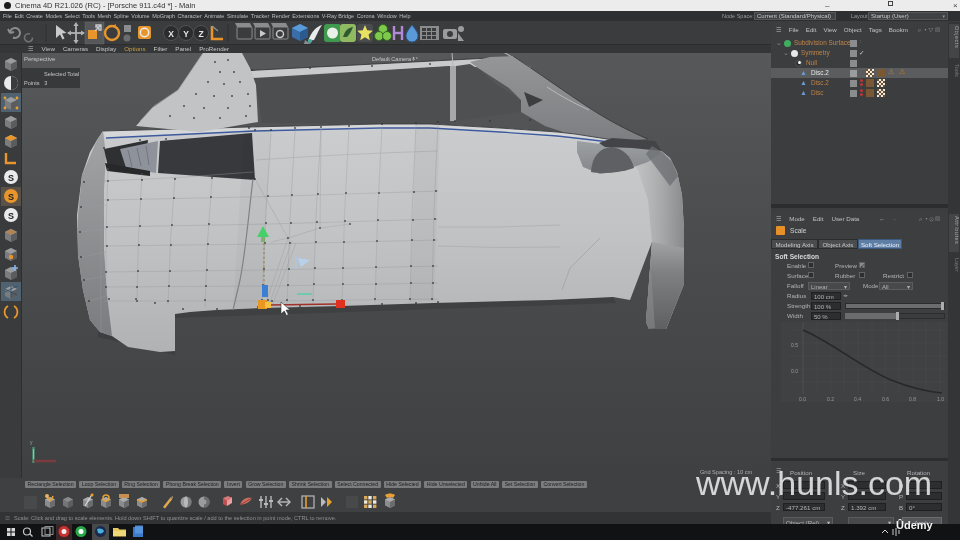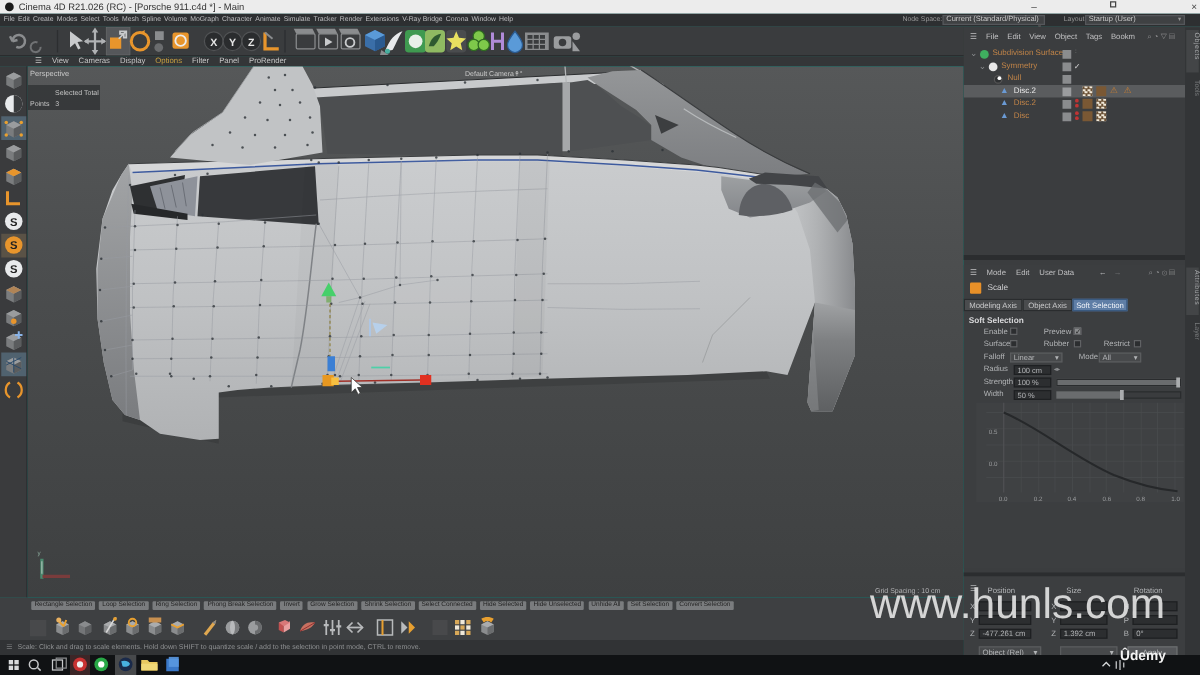--- a/index.html
+++ b/index.html
@@ -1,17 +1,17 @@
 <!DOCTYPE html>
 <html><head>
 <meta charset="utf-8">
 <style>
 *{margin:0;padding:0;box-sizing:border-box;}
 html,body{width:960px;height:540px;overflow:hidden;background:#000;font-family:"Liberation Sans",sans-serif;}
-#app{position:relative;width:960px;height:540px;background:#0f766e;}
+#app{position:relative;width:960px;height:540px;background:#737373;}
 .abs{position:absolute;}
 
 #titlebar{position:absolute;left:0;top:0;width:960px;height:11px;background:#ececec;color:#333;font-size:7.5px;line-height:11px;}
 #titlebar .ico{position:absolute;left:4px;top:2px;width:7px;height:7px;border-radius:50%;background:#1a1a1a;}
 #titlebar .txt{position:absolute;left:15px;top:0;}
 #titlebar .btns{position:absolute;right:30px;top:0;width:150px;height:11px;color:#444;}
 
 #menubar{position:absolute;left:0;top:11px;width:960px;height:10px;background:#2d2f31;color:#bebec0;font-size:5.5px;line-height:10px;}
 #menubar span{margin-right:2.5px;}
 .dd{position:absolute;height:8px;top:1px;background:#3f4143;border:1px solid #55575b;color:#c8c8c8;font-size:6px;line-height:6px;padding:0 2px;}

